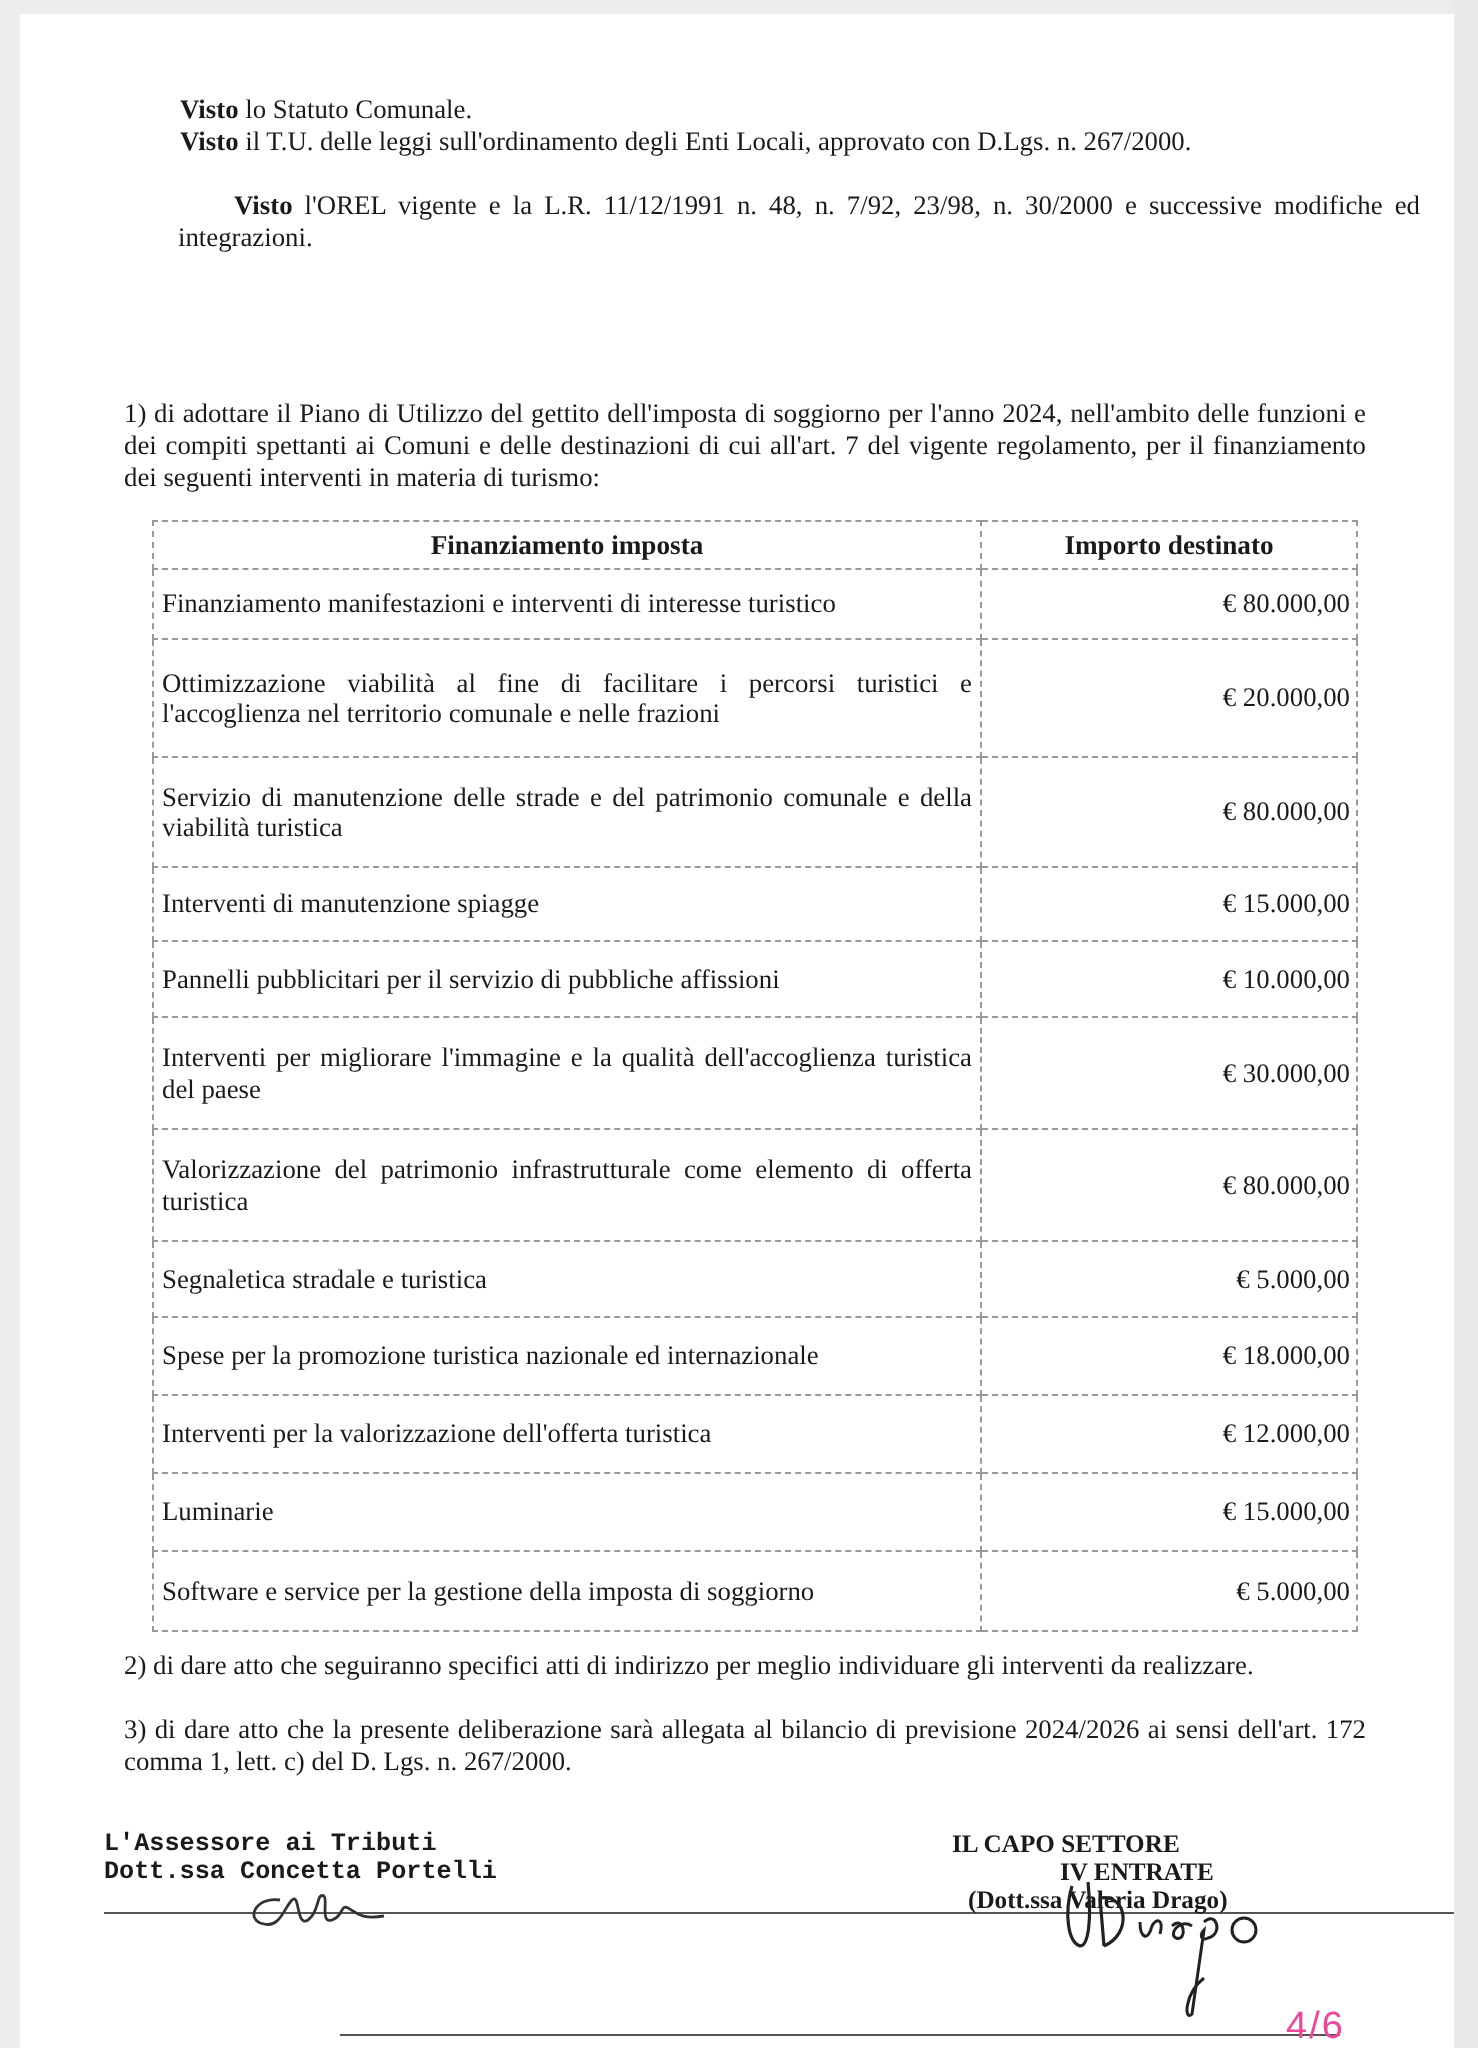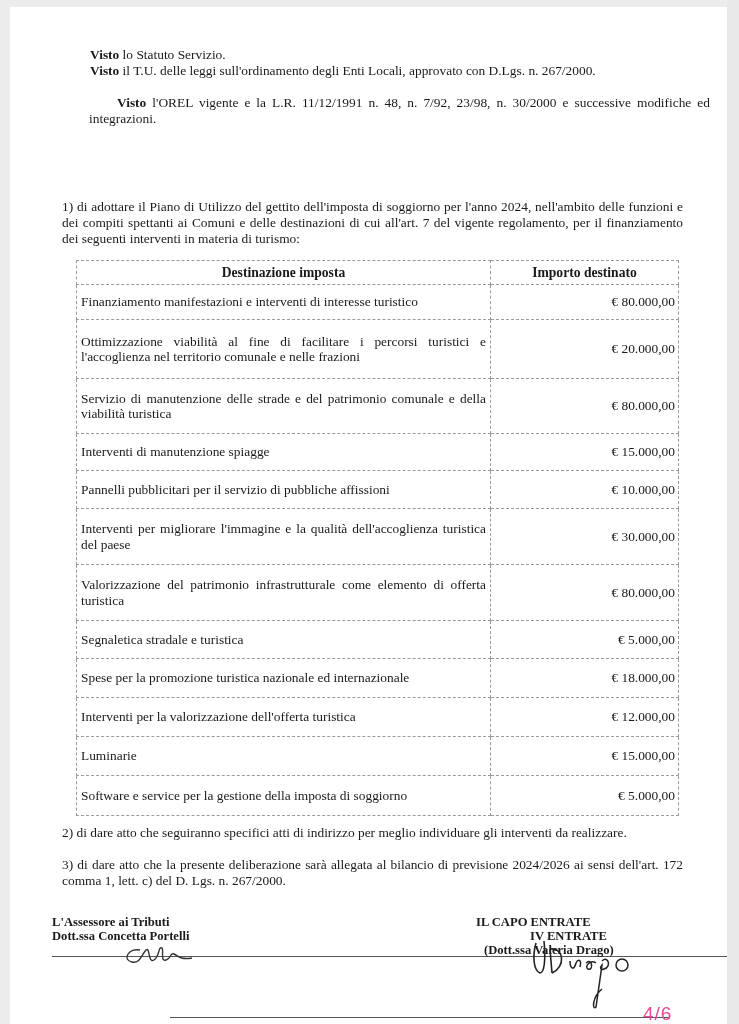--- a/index.html
+++ b/index.html
@@ -100,36 +100,36 @@
     }
     svg.signature { position: absolute; overflow: visible; }
   </style>
 </head>
 <body>
 
 <div class="viewer">
   <div class="page">
 
     <div class="para indent" style="top:40px;">
-      <b>Visto</b><span> lo Statuto Servizio.</span>
+      <b>Visto</b><span> lo Statuto Comunale.</span>
     </div>
     <div class="para indent" style="top:56px;">
       <b>Visto</b><span> il T.U. delle leggi sull'ordinamento degli Enti Locali, approvato con D.Lgs. n. 267/2000.</span>
     </div>
     <div class="para indent" style="top:88px;margin-left:27px;">
       <b>Visto</b><span> l'OREL vigente e la L.R. 11/12/1991 n. 48, n. 7/92, 23/98, n. 30/2000 e successive modifiche ed integrazioni.</span>
     </div>
 
 
     <div class="para" style="top:192px; line-height:16px;">1) di adottare il Piano di Utilizzo del gettito dell'imposta di soggiorno per l'anno 2024, nell'ambito delle funzioni e dei  compiti spettanti ai Comuni e delle destinazioni di cui all'art. 7 del vigente regolamento, per il  finanziamento dei seguenti interventi in materia di turismo:</div>
 
     <table class="dest">
       <thead>
         <tr>
-          <th>Destinazione imposta</th>
+          <th>Finanziamento imposta</th>
           <th>Importo destinato</th>
         </tr>
       </thead>
       <tbody>
         <tr style="height:35px;">
           <td class="desc">Finanziamento manifestazioni  e interventi di interesse turistico</td>
           <td class="amt">€ 80.000,00</td>
         </tr>
         <tr style="height:59px;">
           <td class="desc">Ottimizzazione viabilità al fine di facilitare i percorsi turistici e l'accoglienza nel territorio comunale e nelle frazioni</td>
@@ -174,33 +174,33 @@
         <tr style="height:40px;">
           <td class="desc">Software e service per la gestione della imposta di soggiorno</td>
           <td class="amt">€ 5.000,00</td>
         </tr>
       </tbody>
     </table>
 
     <div class="para" style="top:818px;">2) di dare atto che seguiranno specifici atti di indirizzo per meglio individuare gli interventi da realizzare.</div>
     <div class="para" style="top:850px;">3) di dare atto che la presente deliberazione sarà allegata al bilancio di previsione 2024/2026 ai sensi dell'art. 172 comma 1, lett. c) del D. Lgs. n. 267/2000.</div>
 
-    <div class="sig-block" style="left:42px; top:908px;">
+    <div class="sig-block" style="left:42px; top:908px;font-family:Liberation Mono, monospace;">
       <div>L'Assessore ai Tributi</div>
       <div>Dott.ssa Concetta Portelli</div>
     </div>
     <div class="sig-line" style="left:42px; top:949px; width:675px;"></div>
     <div class="sig-line" style="left:160px; top:1010px; width:500px;"></div>
 
     <svg class="signature" style="left:110px; top:935px;" width="80" height="30" viewBox="0 0 80 30">
       <path d="M20 8 C8 6, 2 18, 12 20 C20 22, 22 12, 26 8 C30 4, 28 22, 34 18 C40 14, 38 4, 42 6 C44 8, 40 20, 46 18 C52 16, 50 10, 54 12 C58 14, 60 18, 72 16" fill="none" stroke="#333" stroke-width="1.4"></path>
     </svg>
 
     <div class="sig-block" style="left:466px; top:908px; width:200px;">
-      <div style="padding-left:0px;">IL CAPO ENTRATE</div>
+      <div style="padding-left:0px;">IL CAPO SETTORE</div>
       <div style="padding-left:54px;">IV ENTRATE</div>
       <div style="padding-left:8px;">(Dott.ssa Valeria Drago)</div>
     </div>
 
     <svg class="signature" style="left:520px; top:930px;" width="110" height="80" viewBox="0 0 110 80">
       <path d="M6 6 C2 20, 4 34, 10 36 C14 36, 16 24, 14 4" fill="none" stroke="#222" stroke-width="1.6"></path>
       <path d="M20 12 L22 36 M20 12 C34 10, 36 30, 22 36" fill="none" stroke="#222" stroke-width="1.6"></path>
       <path d="M40 24 C40 32, 44 34, 46 26 C48 22, 52 22, 50 30" fill="none" stroke="#222" stroke-width="1.5"></path>
       <path d="M56 26 C62 20, 64 34, 58 32 C54 30, 60 22, 66 26" fill="none" stroke="#222" stroke-width="1.5"></path>
       <path d="M72 24 C78 18, 82 30, 74 32 C70 34, 70 30, 72 28 L66 70 C62 74, 62 60, 72 52" fill="none" stroke="#222" stroke-width="1.5"></path>

